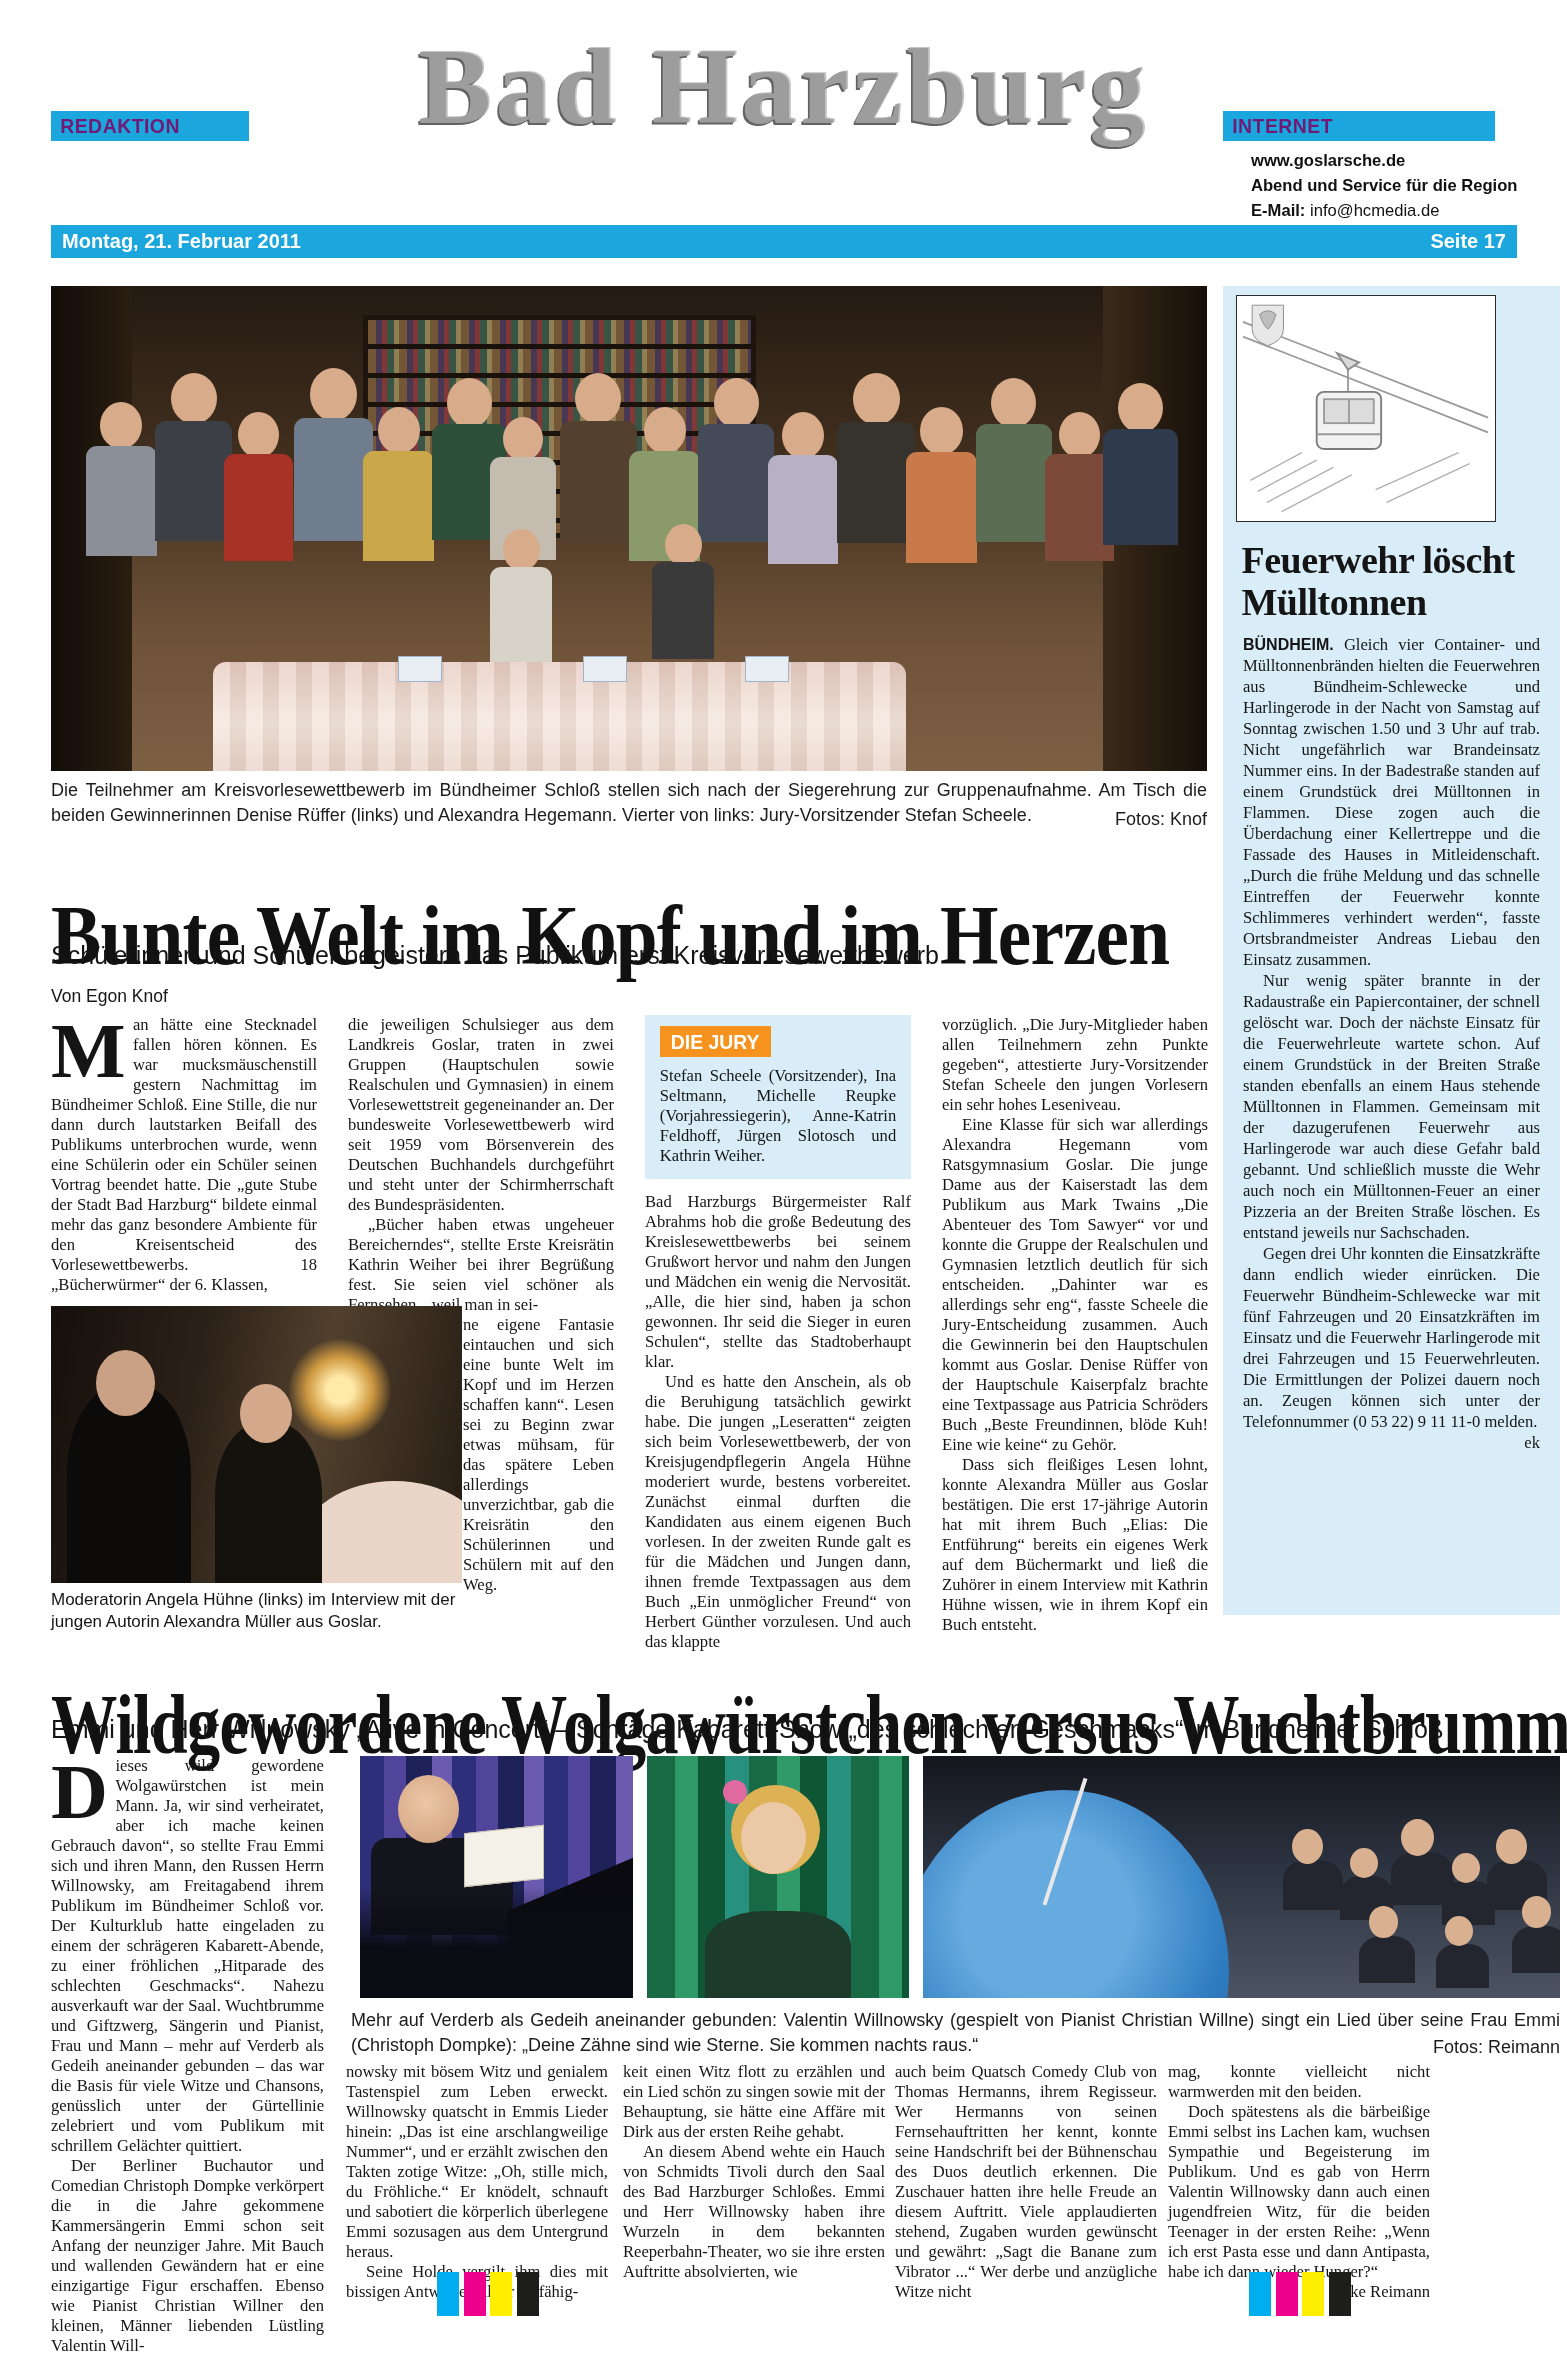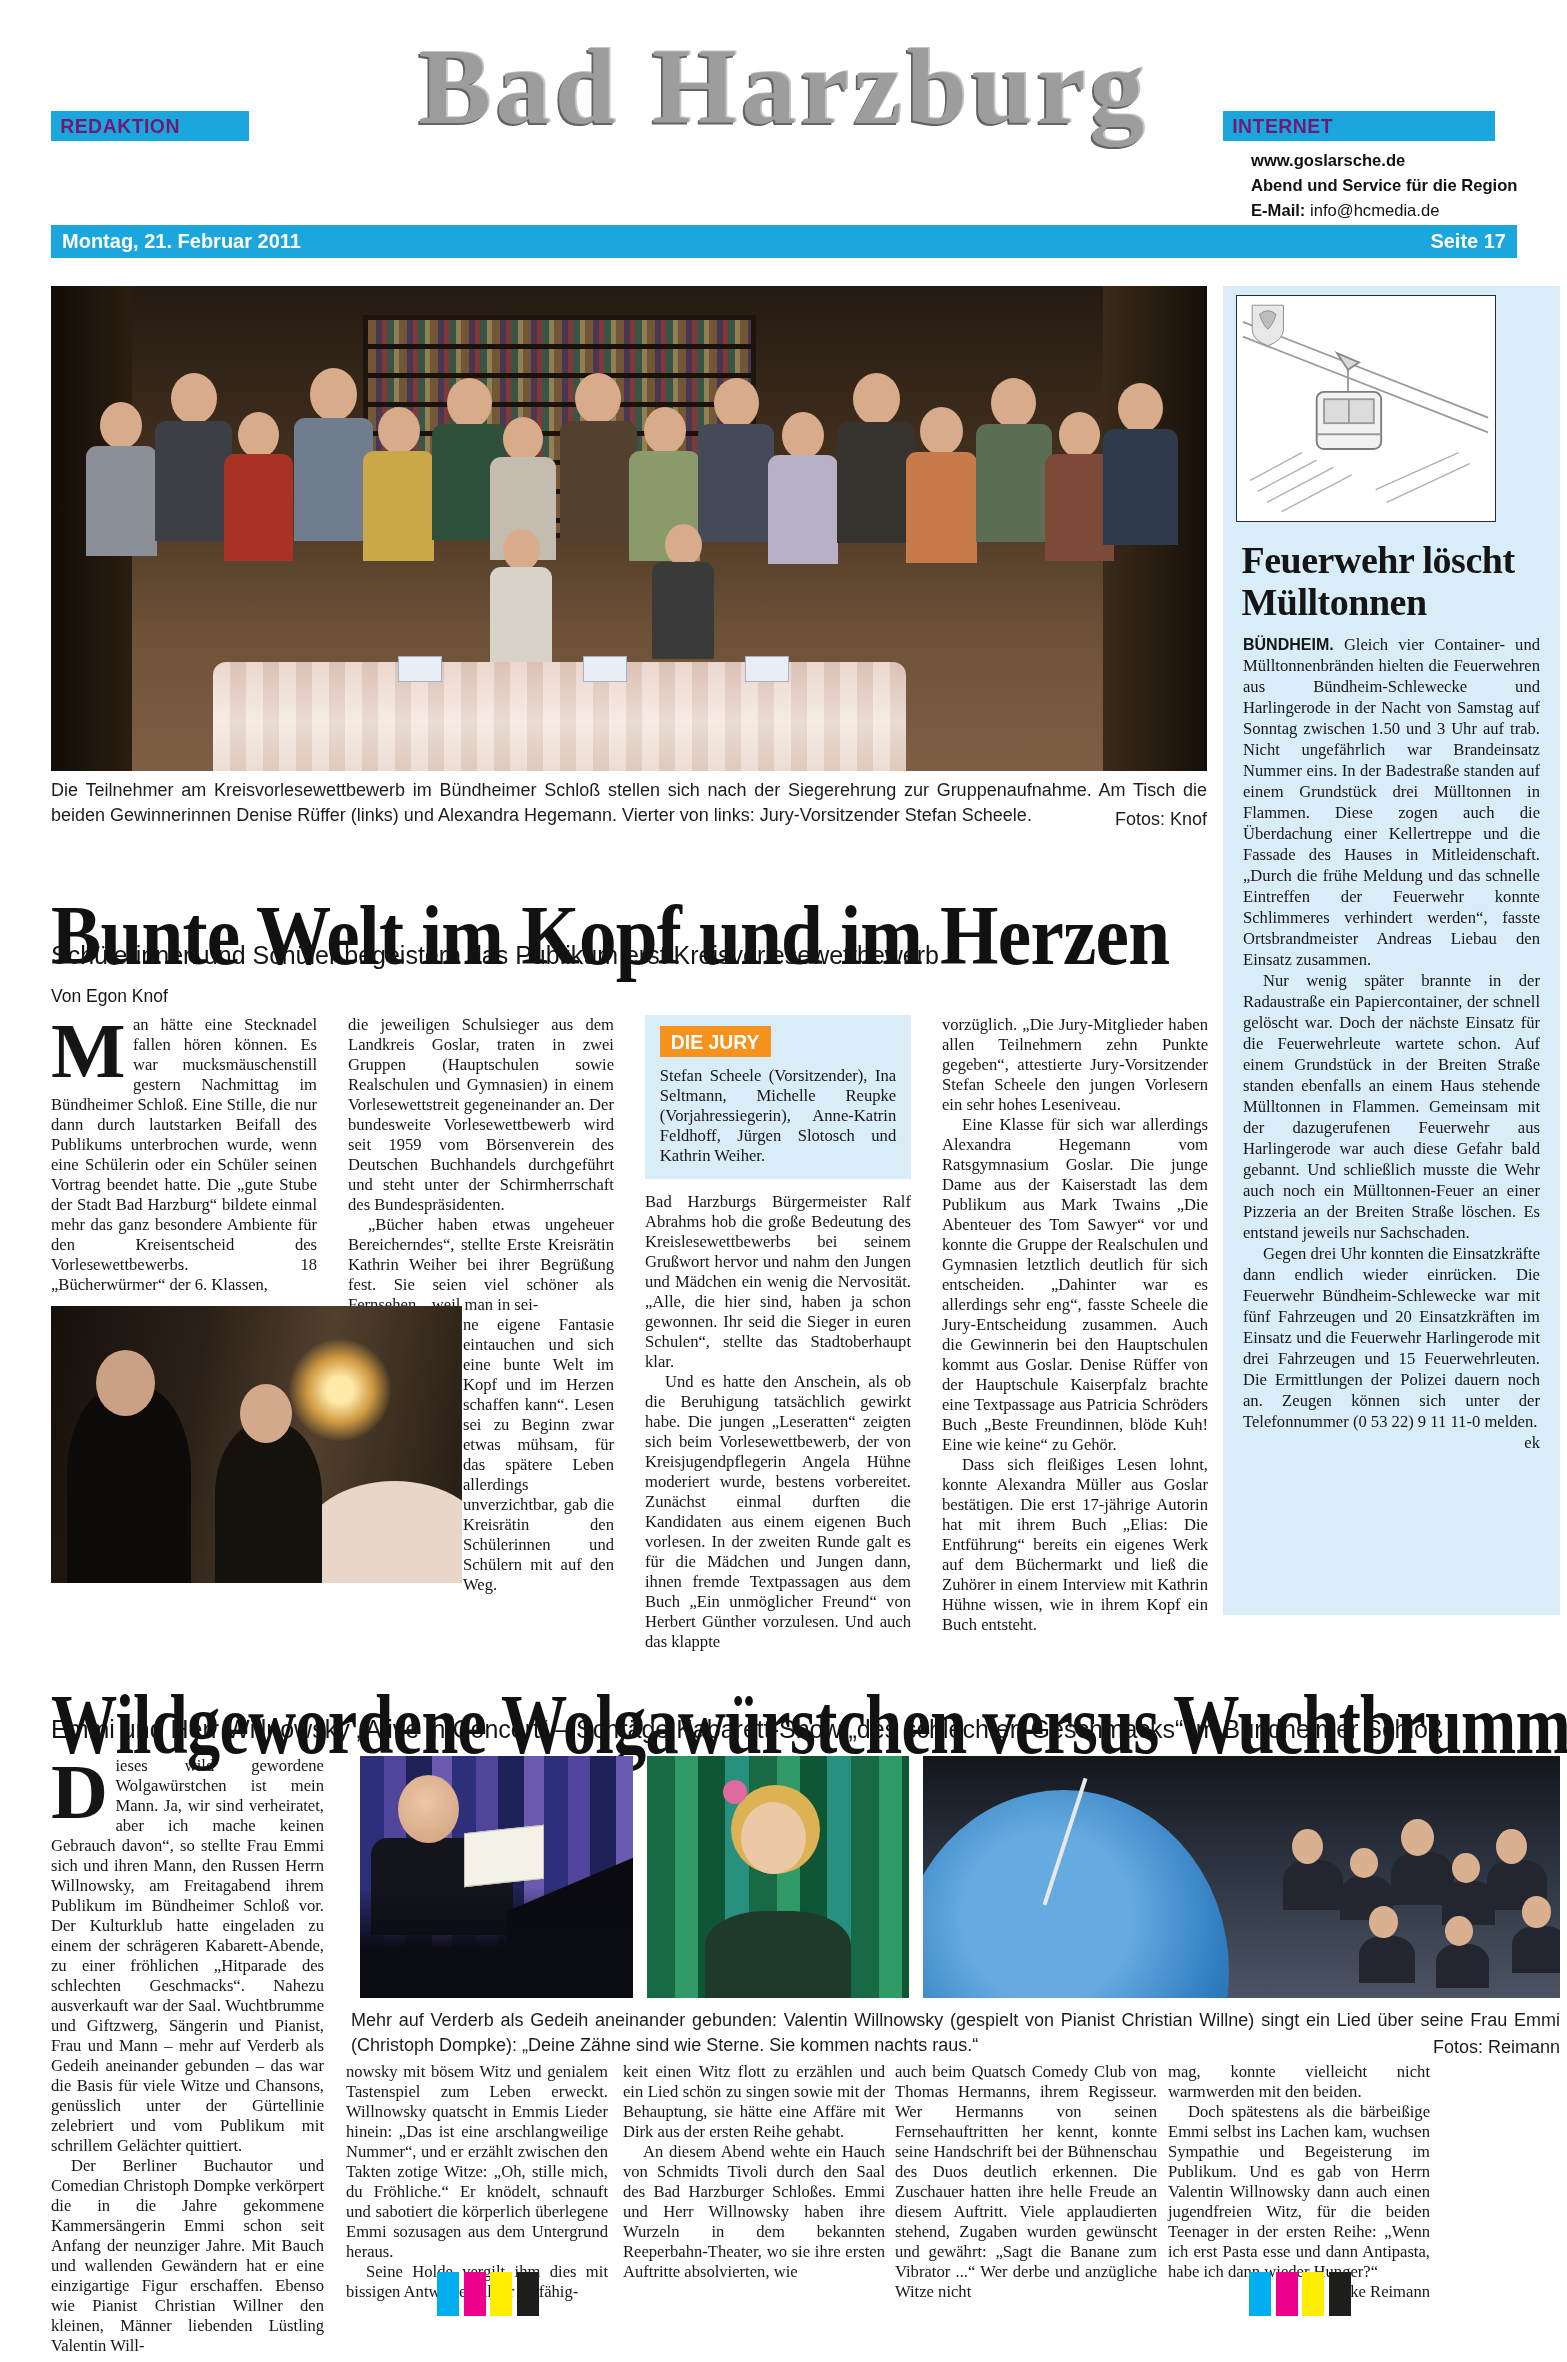--- a/index.html
+++ b/index.html
@@ -233,20 +233,21 @@
       <p><span class="dropcap">M</span><span>an hätte eine Stecknadel fallen hören können. Es war mucksmäuschenstill gestern Nachmittag im Bündheimer Schloß. Eine Stille, die nur dann durch lautstarken Beifall des Publikums unterbrochen wurde, wenn eine Schülerin oder ein Schüler seinen Vortrag beendet hatte. Die „gute Stube der Stadt Bad Harzburg“ bildete einmal mehr das ganz besondere Ambiente für den Kreisentscheid des Vorlesewettbewerbs. 18 „Bücherwürmer“ der 6. Klassen,</span></p>
       <div class="photo modphoto">
         <div class="layer mod-bg"></div>
         <div class="layer mod-lamp"></div>
         <div class="layer mod-cloth"></div>
         <div class="layer mod-fig1"></div>
         <div class="layer mod-head1"></div>
         <div class="layer mod-fig2"></div>
         <div class="layer mod-head2"></div>
       </div>
+      <div class="modcap">Moderatorin Angela Hühne (links) im Interview mit der jungen Autorin Alexandra Müller aus Goslar.</div>
     </div>
     <div class="col">
       <p>die jeweiligen Schulsieger aus dem Landkreis Goslar, traten in zwei Gruppen (Hauptschulen sowie Realschulen und Gymnasien) in einem Vorlesewettstreit gegeneinander an. Der bundesweite Vorlesewettbewerb wird seit 1959 vom Börsenverein des Deutschen Buchhandels durchgeführt und steht unter der Schirmherrschaft des Bundespräsidenten.</p>
       <p class="indent">„Bücher haben etwas ungeheuer Bereicherndes“, stellte Erste Kreisrätin Kathrin Weiher bei ihrer Begrüßung fest. Sie seien viel schöner als Fernsehen, „weil man in sei-</p>
       <p class="narrow">ne eigene Fantasie eintauchen und sich eine bunte Welt im Kopf und im Herzen schaffen kann“. Lesen sei zu Beginn zwar etwas mühsam, für das spätere Leben allerdings unverzichtbar, gab die Kreisrätin den Schülerinnen und Schülern mit auf den Weg.</p>
     </div>
     <div class="col">
       <div class="jurybox">
         <div class="jurylabel">DIE JURY</div>
         <div class="jurytext">Stefan Scheele (Vorsitzender), Ina Seltmann, Michelle Reupke (Vorjahressiegerin), Anne-Katrin Feldhoff, Jürgen Slotosch und Kathrin Weiher.</div>

